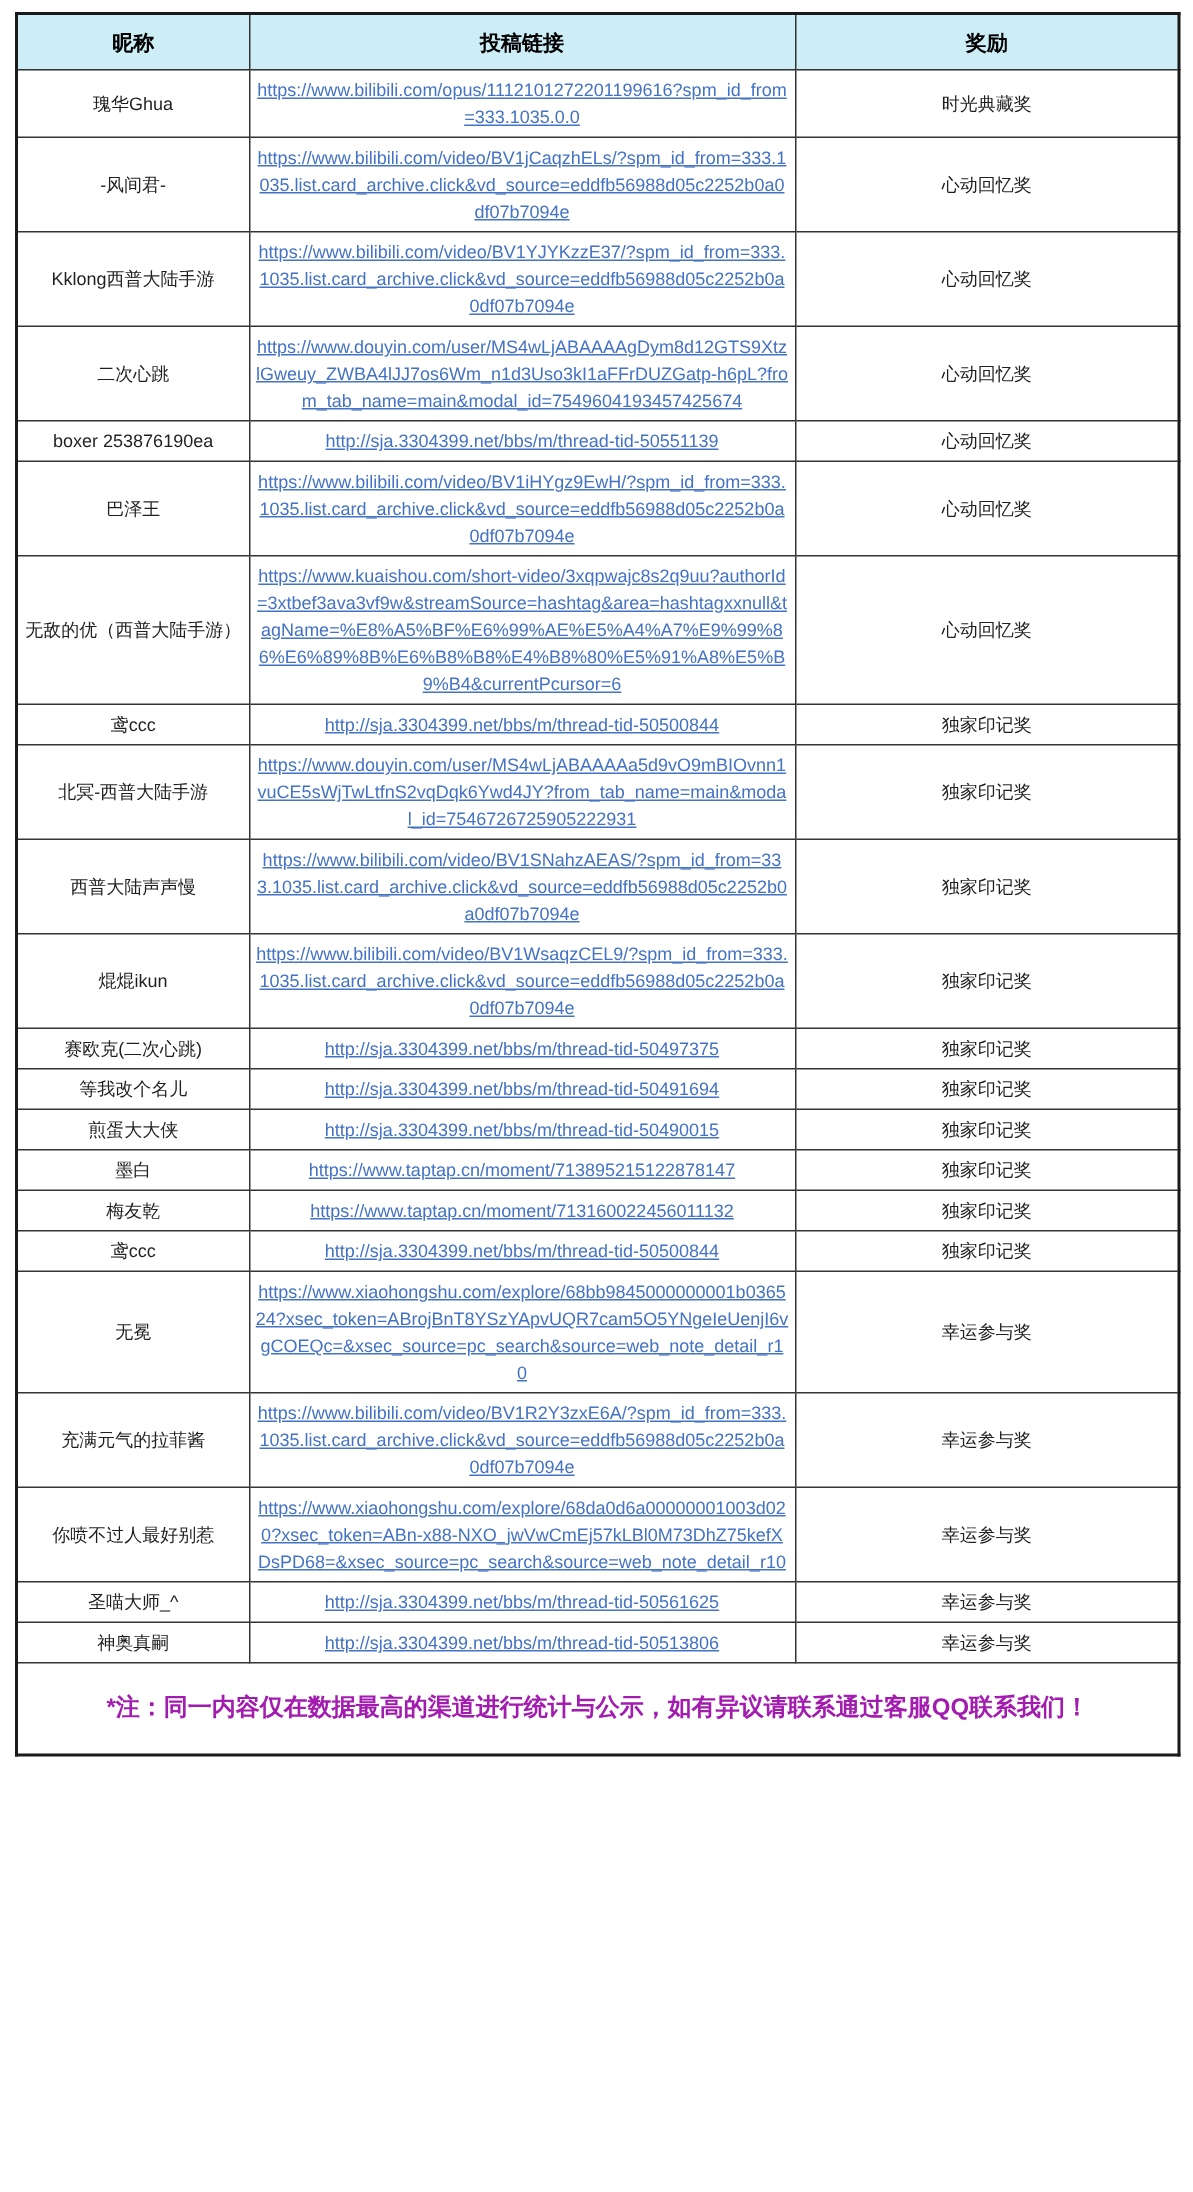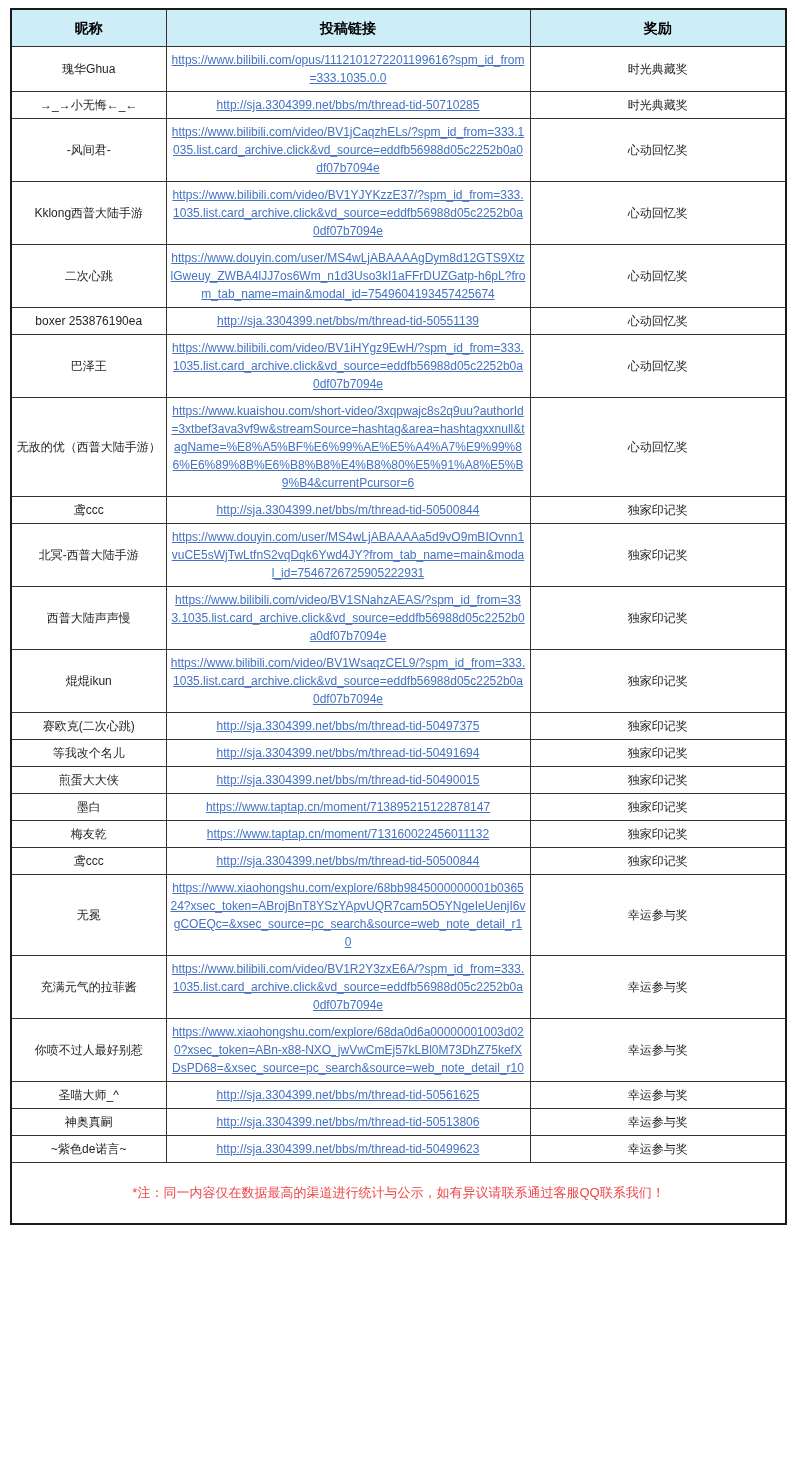--- a/index.html
+++ b/index.html
@@ -47,24 +47,24 @@
     padding-right: 1px;
   }
   td.link a {
     color: #4472c4;
     text-decoration: underline;
     word-break: break-all;
     cursor: pointer;
   }
   td.reward { }
   tfoot td.note-cell {
-    font-weight: normal;
-    font-size: 13px;
+    font-weight: bold;
+    font-size: 16px;
     height: 52px;
-    color: #ef4444;
+    color: #a21caf;
   }
 </style>
 </head>
 <body>
 
 <div class="page">
   <table class="award-table">
     <colgroup>
       <col class="c-nick">
       <col class="c-link">
@@ -79,27 +79,20 @@
     </thead>
     <tbody id="table-body">
   <tr>
     <td class="nick">瑰华Ghua</td>
     <td class="link">
       <a href="#">https://www.bilibili.com/opus/1112101272201199616?spm_id_from=333.1035.0.0</a>
     </td>
     <td class="reward">时光典藏奖</td>
   </tr>
 
-  <tr>
-    <td class="nick">→_→小无悔←_←</td>
-    <td class="link">
-      <a href="#">http://sja.3304399.net/bbs/m/thread-tid-50710285</a>
-    </td>
-    <td class="reward">时光典藏奖</td>
-  </tr>
 
 
   <tr>
     <td class="nick">-风间君-</td>
     <td class="link">
       <a href="#">https://www.bilibili.com/video/BV1jCaqzhELs/?spm_id_from=333.1035.list.card_archive.click&amp;vd_source=eddfb56988d05c2252b0a0df07b7094e</a>
     </td>
     <td class="reward">心动回忆奖</td>
   </tr>
 
@@ -259,27 +252,20 @@
   </tr>
 
   <tr>
     <td class="nick">神奥真嗣</td>
     <td class="link">
       <a href="#">http://sja.3304399.net/bbs/m/thread-tid-50513806</a>
     </td>
     <td class="reward">幸运参与奖</td>
   </tr>
 
-  <tr>
-    <td class="nick">~紫色de诺言~</td>
-    <td class="link">
-      <a href="#">http://sja.3304399.net/bbs/m/thread-tid-50499623</a>
-    </td>
-    <td class="reward">幸运参与奖</td>
-  </tr>
 </tbody>
     <tfoot>
       <tr>
         <td class="note-cell" colspan="3">*注：同一内容仅在数据最高的渠道进行统计与公示，如有异议请联系通过客服QQ联系我们！</td>
       </tr>
     </tfoot>
   </table>
 </div>
 
 </body></html>

